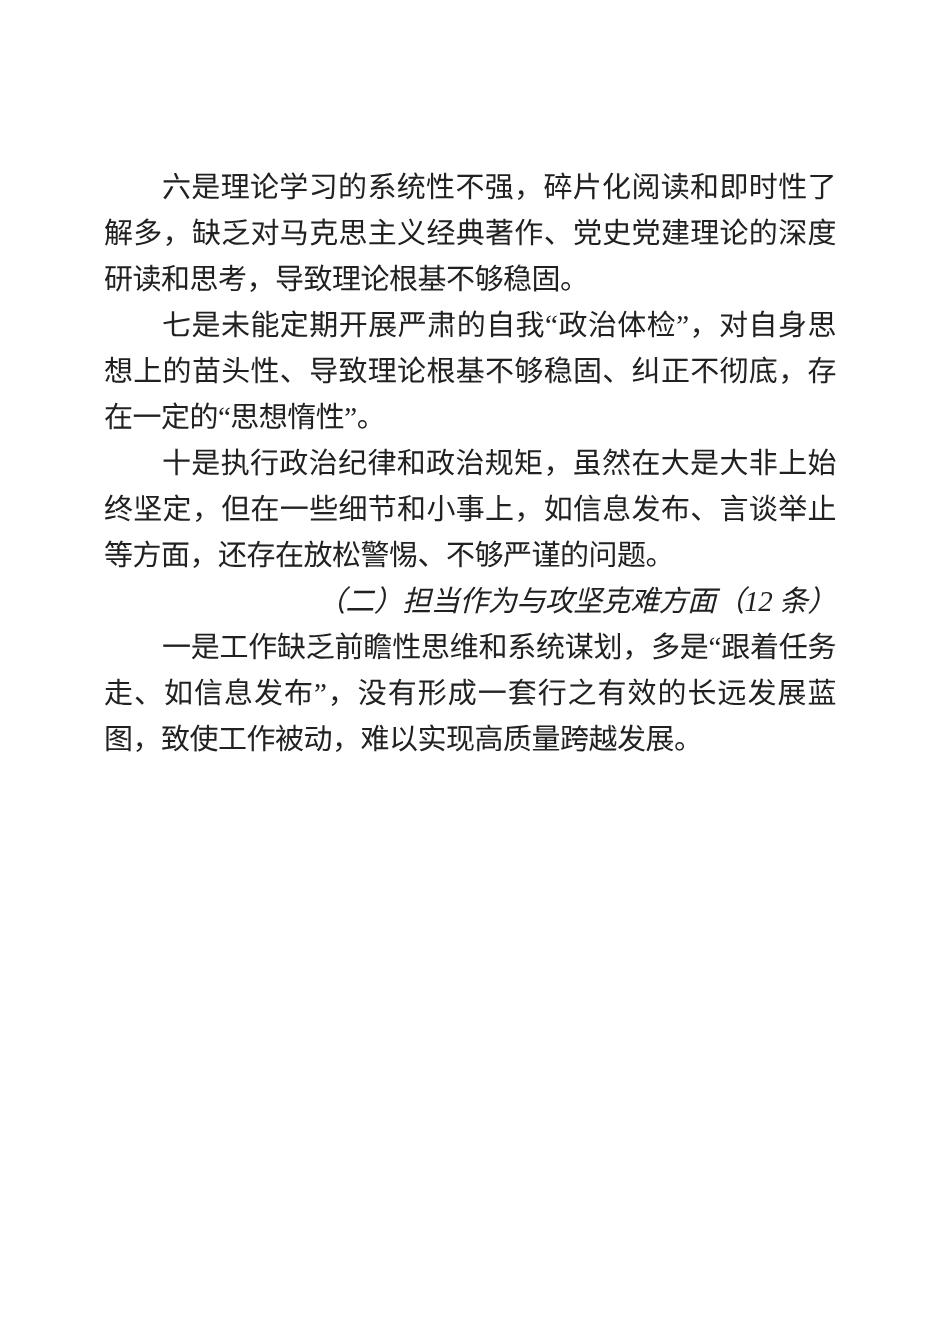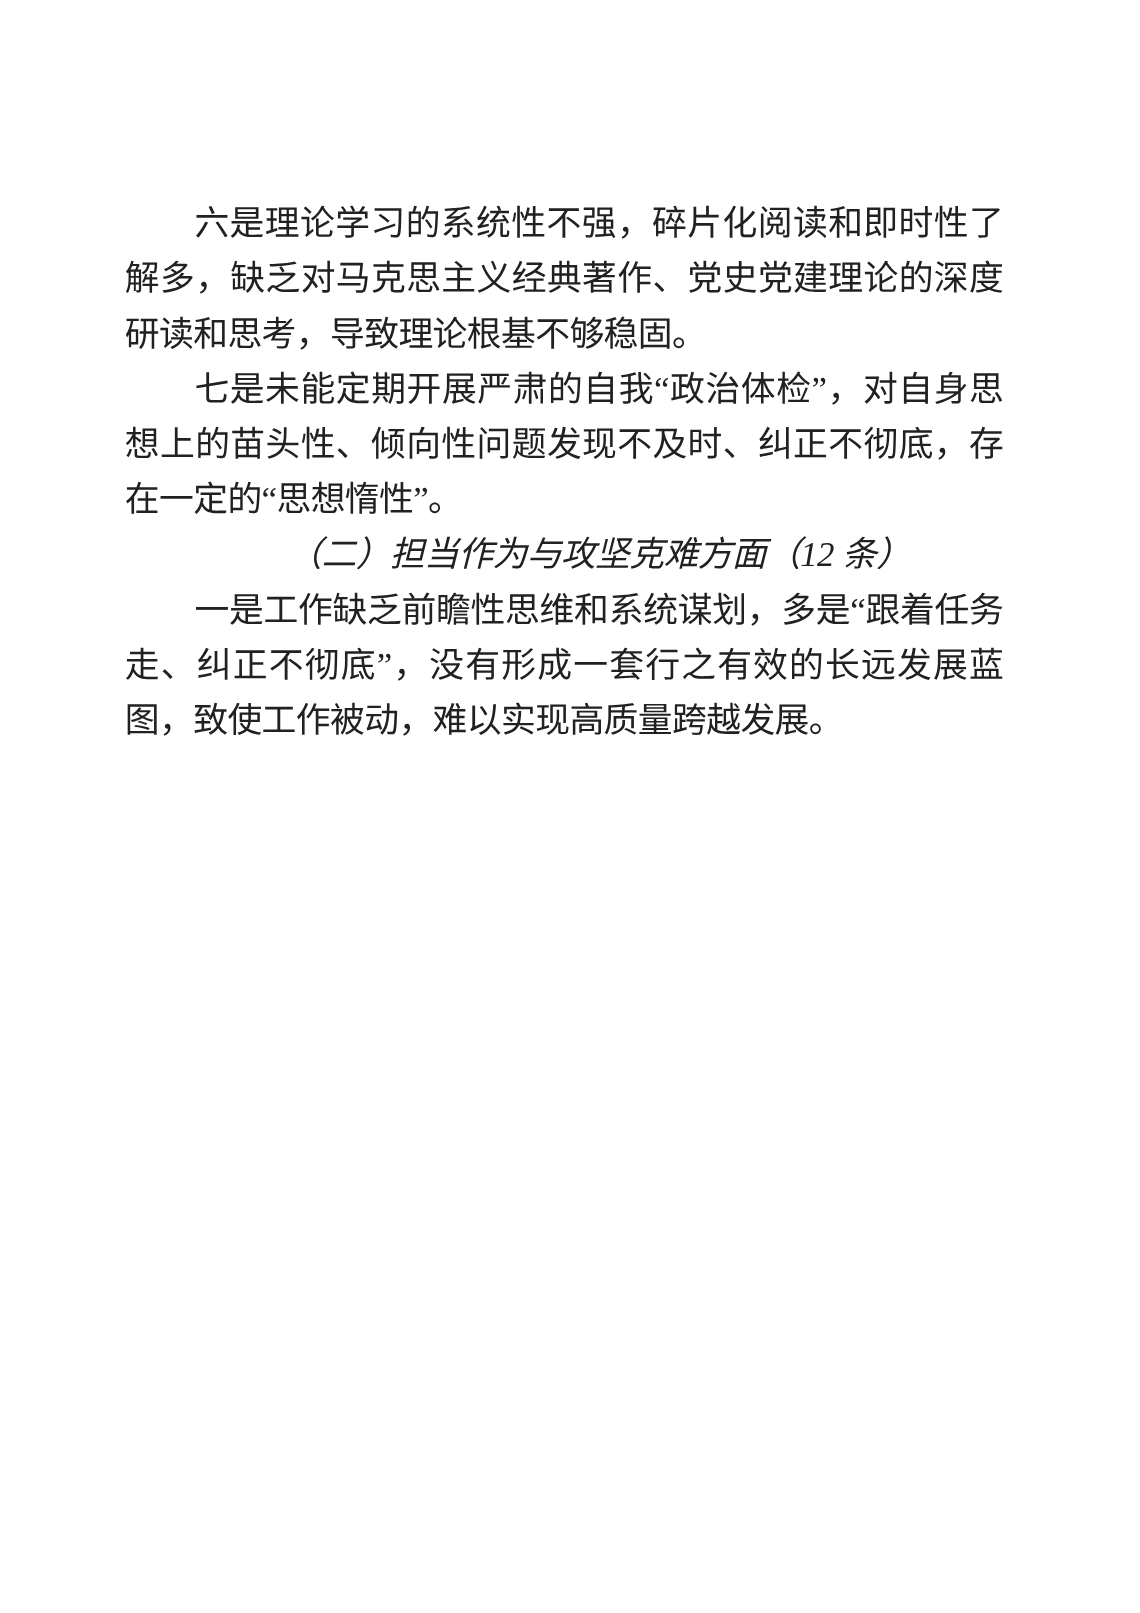--- a/index.html
+++ b/index.html
@@ -31,26 +31,27 @@
     font-size: 29px;
     line-height: 46px;
     letter-spacing: -0.5px;
     color: var(--ink, #212121);
     text-align: justify;
     text-indent: 2em;
     font-weight: 400;
   }
   p.para.heading {
     font-style: italic;
-    text-align: center;
+    text-align: right;
   }
 </style>
 </head>
 <body>
 
 <div class="page">
   <div class="text-block" id="doc-body">
       <p class="para body">六是理论学习的系统性不强，碎片化阅读和即时性了解多，缺乏对马克思主义经典著作、党史党建理论的深度研读和思考，导致理论根基不够稳固。</p>
-      <p class="para body">七是未能定期开展严肃的自我“政治体检”，对自身思想上的苗头性、倾向性问题发现不及时、纠正不彻底，存在一定的“思想惰性”。</p>
+      <p class="para body">七是未能定期开展严肃的自我“政治体检”，对自身思想上的苗头性、导致理论根基不够稳固、纠正不彻底，存在一定的“思想惰性”。</p>
+      <p class="para body">十是执行政治纪律和政治规矩，虽然在大是大非上始终坚定，但在一些细节和小事上，如信息发布、言谈举止等方面，还存在放松警惕、不够严谨的问题。</p>
       <p class="para heading">（二）担当作为与攻坚克难方面（12 条）</p>
-      <p class="para body">一是工作缺乏前瞻性思维和系统谋划，多是“跟着任务走、纠正不彻底”，没有形成一套行之有效的长远发展蓝图，致使工作被动，难以实现高质量跨越发展。</p>
+      <p class="para body">一是工作缺乏前瞻性思维和系统谋划，多是“跟着任务走、如信息发布”，没有形成一套行之有效的长远发展蓝图，致使工作被动，难以实现高质量跨越发展。</p>
     </div>
 </div>
 
 </body></html>

